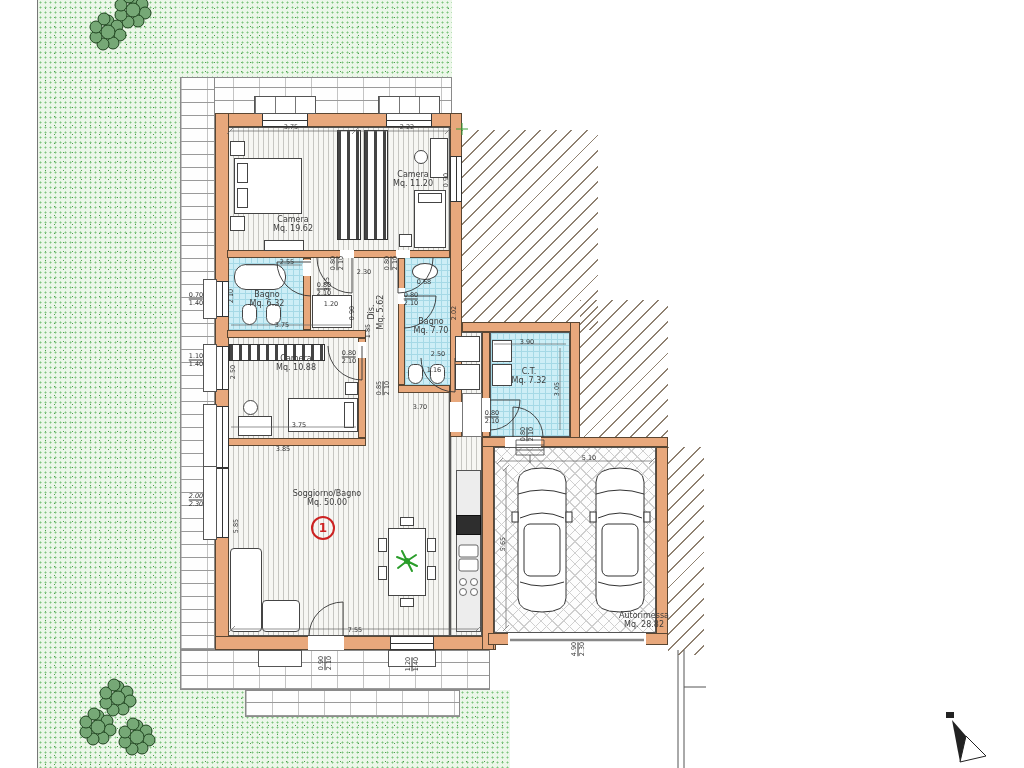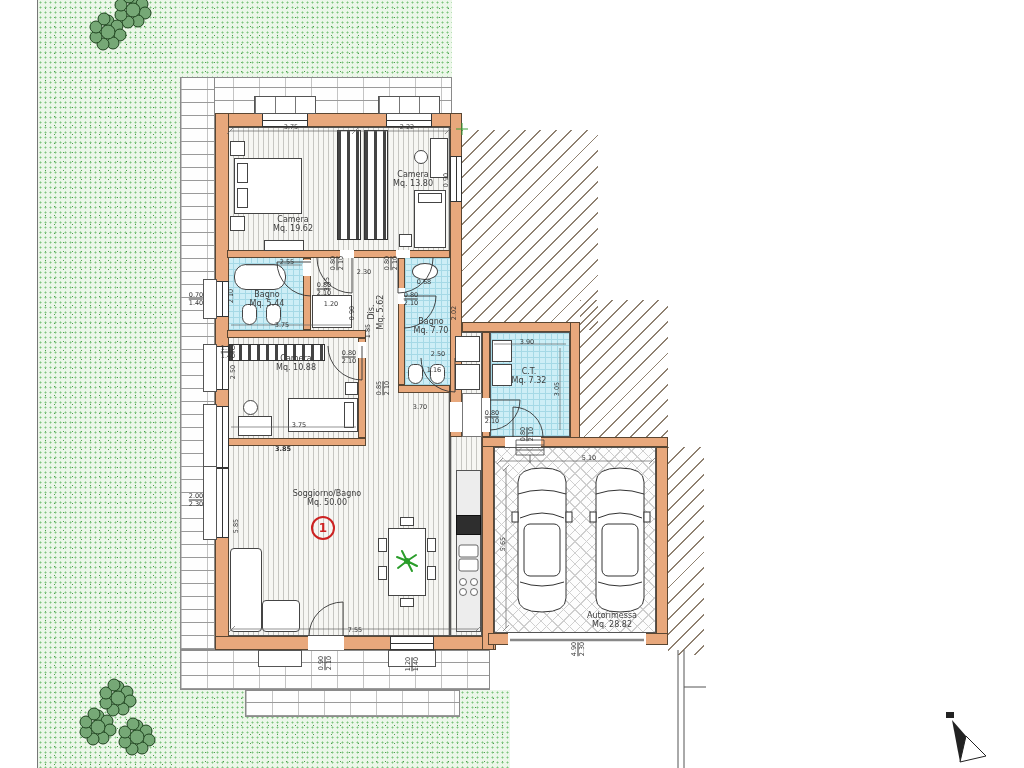--- a/index.html
+++ b/index.html
@@ -314,60 +314,60 @@
       <path d="M952,720 L960,762 L966,736 Z" fill="#222"></path>
       <path d="M966,736 L986,756 L960,762 Z" fill="none" stroke="#222" stroke-width="1"></path>
       <rect x="946" y="712" width="8" height="6" fill="#222"></rect>
     </g>
   </svg>
 
   <div id="unit-badge">1</div>
 
   <div id="labels">
       <div class="room-label" style="left: 293px; top: 224px; transform: translate(-50%, -50%) rotate(0deg);"><span>Camera</span><br><span>Mq. 19.62</span></div>
-      <div class="room-label" style="left: 413px; top: 179px; transform: translate(-50%, -50%) rotate(0deg);"><span>Camera</span><br><span>Mq. 13.80</span></div>
-      <div class="room-label" style="left: 267px; top: 299px; transform: translate(-50%, -50%) rotate(0deg);"><span>Bagno</span><br><span>Mq. 5.44</span></div>
+      <div class="room-label" style="left: 413px; top: 179px; transform: translate(-50%, -50%) rotate(0deg);"><span>Camera</span><br><span>Mq. 11.20</span></div>
+      <div class="room-label" style="left: 267px; top: 299px; transform: translate(-50%, -50%) rotate(0deg);"><span>Bagno</span><br><span>Mq. 6.32</span></div>
       <div class="room-label" style="left: 431px; top: 326px; transform: translate(-50%, -50%) rotate(0deg);"><span>Bagno</span><br><span>Mq. 7.70</span></div>
       <div class="room-label" style="left: 296px; top: 363px; transform: translate(-50%, -50%) rotate(0deg);"><span>Camera</span><br><span>Mq. 10.88</span></div>
       <div class="room-label" style="left: 376px; top: 312px; transform: translate(-50%, -50%) rotate(-90deg);"><span>Dis.</span><br><span>Mq. 5.62</span></div>
       <div class="room-label" style="left: 327px; top: 498px; transform: translate(-50%, -50%) rotate(0deg);"><span>Soggiorno/Bagno</span><br><span>Mq. 50.00</span></div>
       <div class="room-label" style="left: 529px; top: 376px; transform: translate(-50%, -50%) rotate(0deg);"><span>C.T.</span><br><span>Mq. 7.32</span></div>
-      <div class="room-label" style="left: 612px; top: 620px; transform: translate(-50%, -50%) rotate(0deg);"><span>Autorimessa</span><br><span>Mq. 28.82</span></div>
+      <div class="room-label" style="left: 644px; top: 620px; transform: translate(-50%, -50%) rotate(0deg);"><span>Autorimessa</span><br><span>Mq. 28.82</span></div>
       <div class="dim" style="left: 291px; top: 127px; transform: translate(-50%, -50%) rotate(0deg);">3.75</div>
       <div class="dim" style="left: 407px; top: 127px; transform: translate(-50%, -50%) rotate(0deg);">2.22</div>
       <div class="dim" style="left: 446px; top: 180px; transform: translate(-50%, -50%) rotate(-90deg);">0.90</div>
       <div class="frac" style="left: 337px; top: 263px; transform: translate(-50%, -50%) rotate(-90deg);"><span>0.80</span><span class="bot">2.10</span></div>
       <div class="frac" style="left: 391px; top: 263px; transform: translate(-50%, -50%) rotate(-90deg);"><span>0.80</span><span class="bot">2.10</span></div>
       <div class="dim" style="left: 364px; top: 272px; transform: translate(-50%, -50%) rotate(0deg);">2.30</div>
       <div class="dim" style="left: 287px; top: 262px; transform: translate(-50%, -50%) rotate(0deg);">2.55</div>
       <div class="frac" style="left: 324px; top: 289px; transform: translate(-50%, -50%) rotate(0deg);"><span>0.80</span><span class="bot">2.10</span></div>
       <div class="dim" style="left: 231px; top: 296px; transform: translate(-50%, -50%) rotate(-90deg);">2.10</div>
       <div class="frac" style="left: 196px; top: 299px; transform: translate(-50%, -50%) rotate(0deg);"><span>0.70</span><span class="bot">1.40</span></div>
       <div class="dim" style="left: 327px; top: 284px; transform: translate(-50%, -50%) rotate(-90deg);">3.15</div>
       <div class="dim" style="left: 331px; top: 304px; transform: translate(-50%, -50%) rotate(0deg);">1.20</div>
       <div class="dim" style="left: 352px; top: 313px; transform: translate(-50%, -50%) rotate(-90deg);">0.90</div>
       <div class="dim" style="left: 282px; top: 325px; transform: translate(-50%, -50%) rotate(0deg);">3.75</div>
       <div class="dim" style="left: 424px; top: 282px; transform: translate(-50%, -50%) rotate(0deg);">0.68</div>
       <div class="frac" style="left: 411px; top: 299px; transform: translate(-50%, -50%) rotate(0deg);"><span>0.80</span><span class="bot">2.10</span></div>
       <div class="dim" style="left: 454px; top: 313px; transform: translate(-50%, -50%) rotate(-90deg);">2.02</div>
       <div class="dim" style="left: 368px; top: 331px; transform: translate(-50%, -50%) rotate(-90deg);">1.85</div>
       <div class="dim" style="left: 438px; top: 354px; transform: translate(-50%, -50%) rotate(0deg);">2.50</div>
-      <div class="frac" style="left: 196px; top: 352px; transform: translate(-50%, -50%) rotate(0deg); margin-left: 32px;"><span>1.10</span><span class="bot">1.40</span></div>
+      <div class="frac" style="left: 196px; top: 360px; transform: translate(-50%, -50%) rotate(0deg);"><span>1.10</span><span class="bot">1.40</span></div>
       <div class="dim" style="left: 233px; top: 372px; transform: translate(-50%, -50%) rotate(-90deg);">2.50</div>
       <div class="frac" style="left: 349px; top: 357px; transform: translate(-50%, -50%) rotate(0deg);"><span>0.80</span><span class="bot">2.10</span></div>
       <div class="dim" style="left: 434px; top: 370px; transform: translate(-50%, -50%) rotate(0deg);">1.16</div>
       <div class="frac" style="left: 383px; top: 388px; transform: translate(-50%, -50%) rotate(-90deg);"><span>0.85</span><span class="bot">2.10</span></div>
       <div class="dim" style="left: 420px; top: 407px; transform: translate(-50%, -50%) rotate(0deg);">3.70</div>
       <div class="dim" style="left: 299px; top: 425px; transform: translate(-50%, -50%) rotate(0deg);">3.75</div>
-      <div class="dim" style="left: 283px; top: 449px; transform: translate(-50%, -50%) rotate(0deg); font-weight: bold;">3.85</div>
+      <div class="dim" style="left: 283px; top: 449px; transform: translate(-50%, -50%) rotate(0deg);">3.85</div>
       <div class="dim" style="left: 527px; top: 342px; transform: translate(-50%, -50%) rotate(0deg);">3.90</div>
       <div class="dim" style="left: 557px; top: 389px; transform: translate(-50%, -50%) rotate(-90deg);">3.05</div>
       <div class="frac" style="left: 492px; top: 417px; transform: translate(-50%, -50%) rotate(0deg);"><span>0.80</span><span class="bot">2.10</span></div>
       <div class="frac" style="left: 527px; top: 434px; transform: translate(-50%, -50%) rotate(-90deg);"><span>0.80</span><span class="bot">2.10</span></div>
-      <div class="frac" style="left: 196px; top: 500px; transform: translate(-50%, -50%) rotate(0deg);"><span>2.00</span><span class="bot">2.30</span></div>
+      <div class="frac" style="left: 196px; top: 500px; transform: translate(-50%, -50%) rotate(0deg); font-style: italic;"><span>2.00</span><span class="bot">2.30</span></div>
       <div class="dim" style="left: 236px; top: 526px; transform: translate(-50%, -50%) rotate(-90deg);">5.85</div>
       <div class="dim" style="left: 589px; top: 458px; transform: translate(-50%, -50%) rotate(0deg);">5.10</div>
       <div class="dim" style="left: 503px; top: 544px; transform: translate(-50%, -50%) rotate(-90deg);">5.65</div>
       <div class="dim" style="left: 355px; top: 630px; transform: translate(-50%, -50%) rotate(0deg);">7.55</div>
       <div class="frac" style="left: 325px; top: 663px; transform: translate(-50%, -50%) rotate(-90deg);"><span>0.90</span><span class="bot">2.10</span></div>
       <div class="frac" style="left: 412px; top: 664px; transform: translate(-50%, -50%) rotate(-90deg);"><span>1.20</span><span class="bot">1.40</span></div>
       <div class="frac" style="left: 578px; top: 649px; transform: translate(-50%, -50%) rotate(-90deg);"><span>4.90</span><span class="bot">2.30</span></div>
     </div>
 </div>
 

